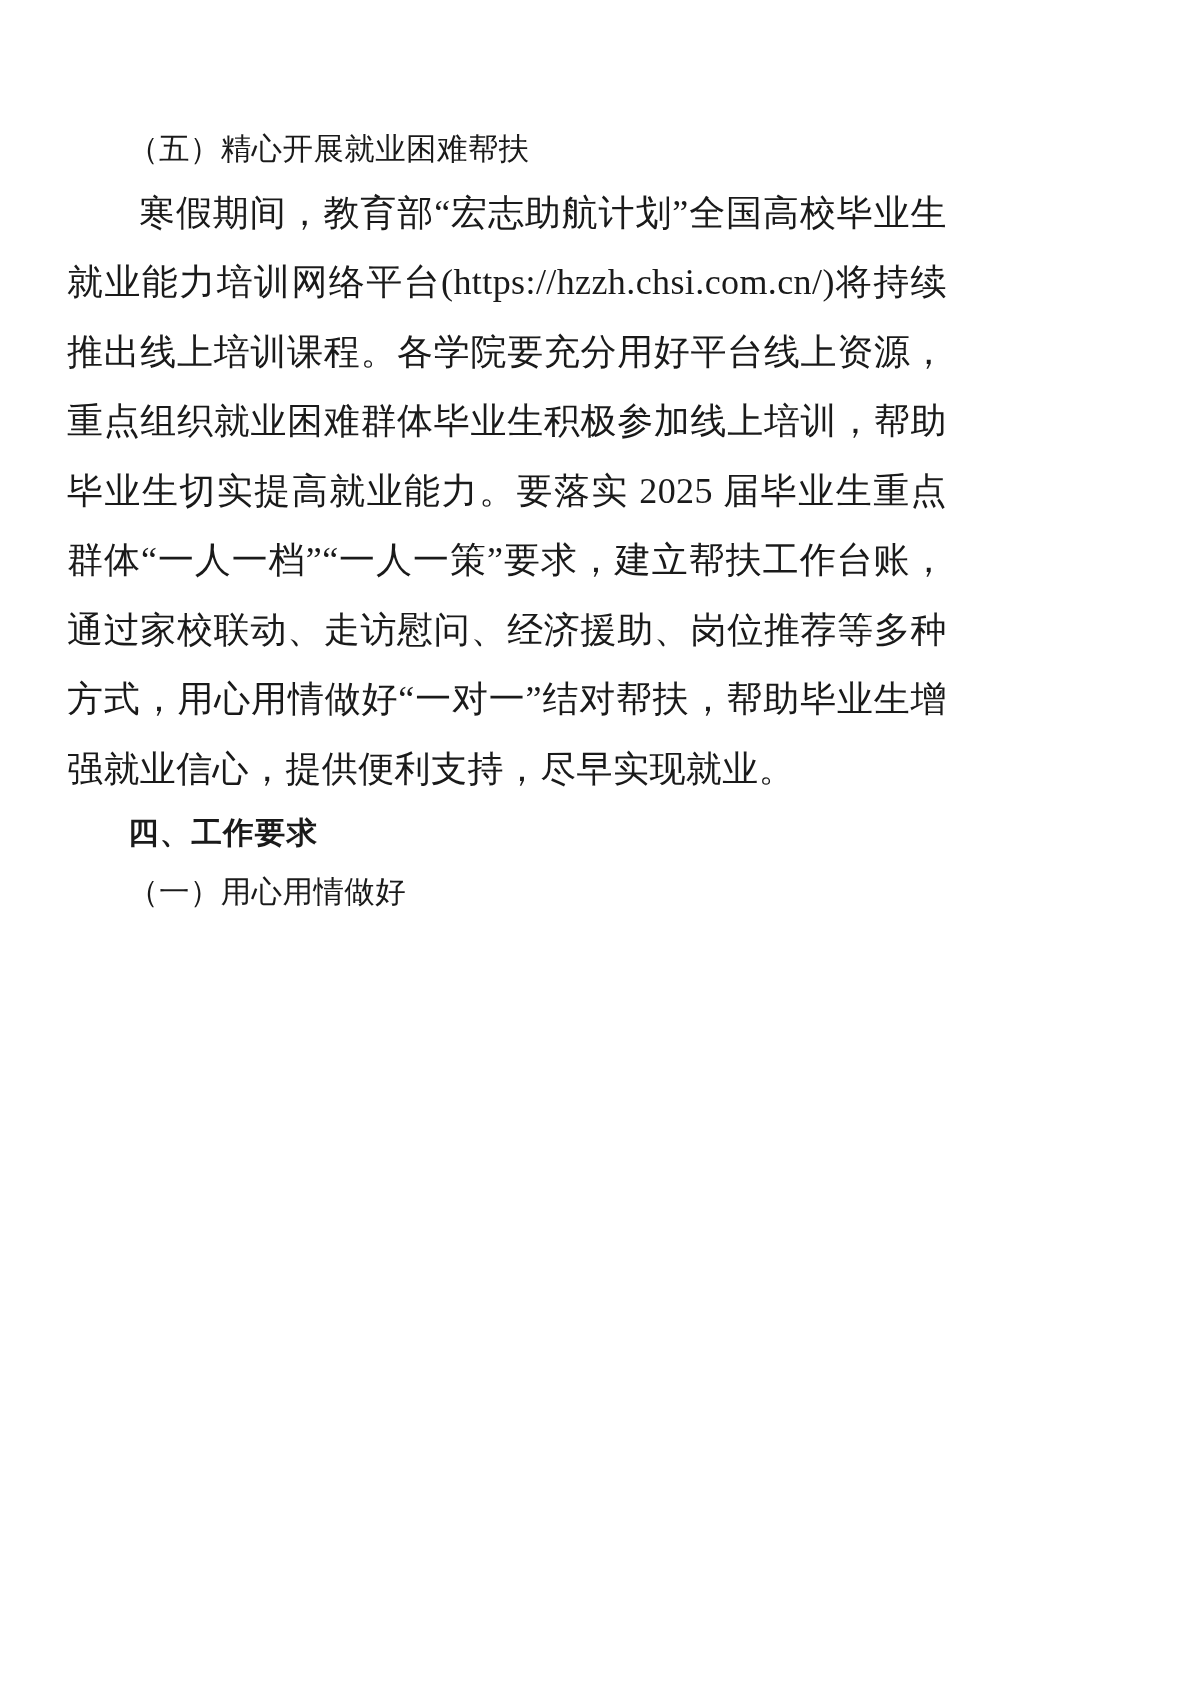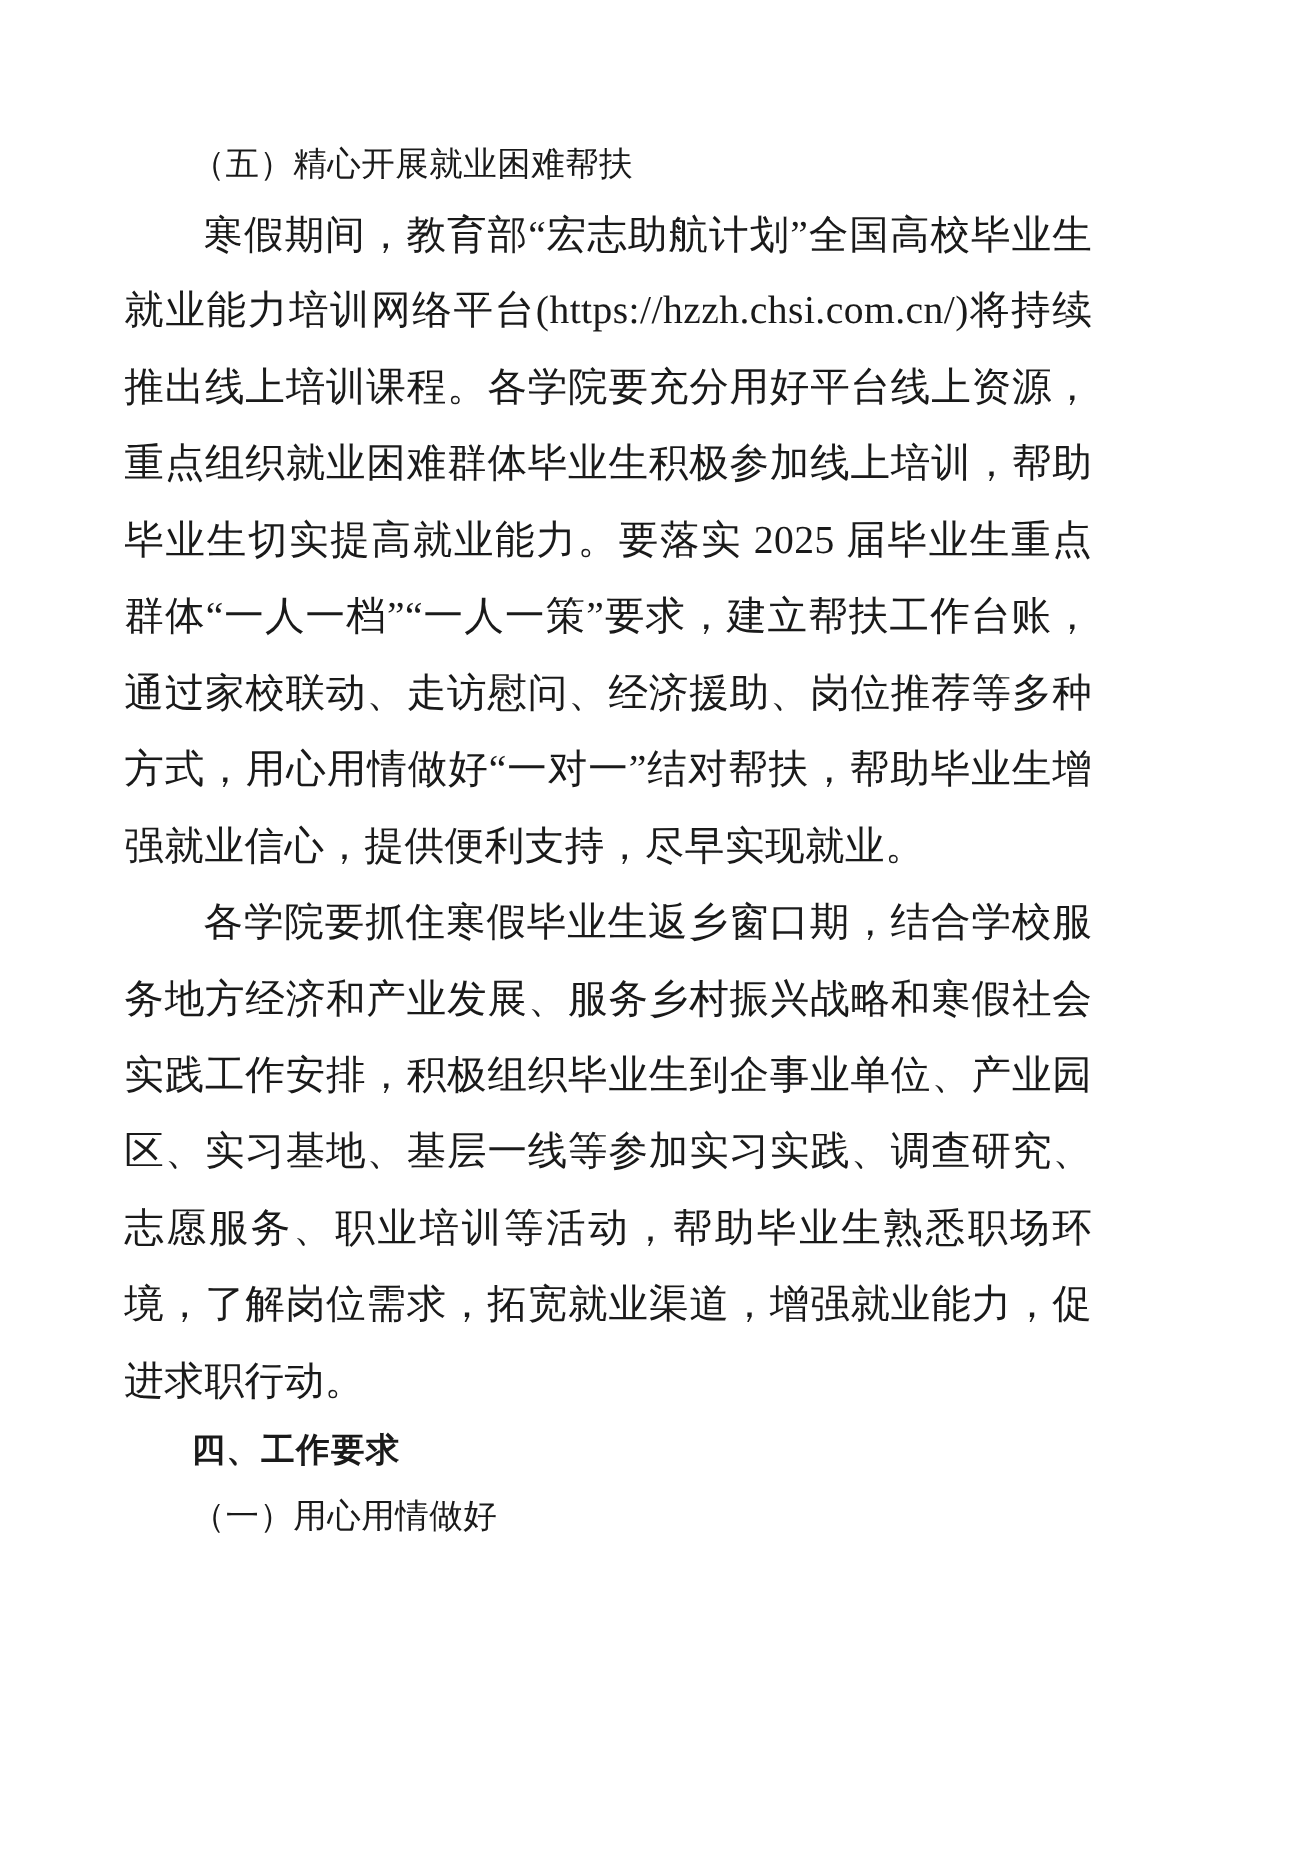--- a/index.html
+++ b/index.html
@@ -12,21 +12,21 @@
     height: 1684px;
     font-family: "Liberation Serif", serif;
     color: #1a1a1a;
     -webkit-font-smoothing: antialiased;
   }
   .page {
     position: relative;
     width: 1191px;
     height: 1224px;
     box-sizing: border-box;
-    padding: 120px 120px 60px 113px;
+    padding: 120px 120px 60px 67px;
   }
   .doc-body {
     width: 880px;
   }
   .para {
     font-size: 36px;
     line-height: 1.93;
     text-align: justify;
     text-justify: inter-ideograph;
     letter-spacing: 0.4px;
@@ -56,21 +56,20 @@
 <body>
 
 <div class="page">
   <div class="doc-body">
 
     <p class="heading-sub">（五）精心开展就业困难帮扶</p>
 
     <p class="para indent2">寒假期间，教育部“宏志助航计划”全国高校毕业生就业能力培训网络平台(https://hzzh.chsi.com.cn/)将持续推出线上培训课程。各学院要充分用好平台线上资源，重点组织就业困难群体毕业生积极参加线上培训，帮助毕业生切实提高就业能力。要落实 2025 届毕业生重点群体“一人一档”“一人一策”要求，建立帮扶工作台账，通过家校联动、走访慰问、经济援助、岗位推荐等多种方式，用心用情做好“一对一”结对帮扶，帮助毕业生增强就业信心，提供便利支持，尽早实现就业。</p>
 
 
-    <p class="para indent2">各学院要抓住寒假毕业生返乡窗口期，结合学校服务地方经济和产业发展、服务乡村振兴战略和寒假社会实践工作安排，积极组织毕业生到企事业单位、产业园区、实习基地、基层一线等参加实习实践、调查研究、志愿服务、职业培训等活动，帮助毕业生熟悉职场环境，了解岗位需求，拓宽就业渠道，增强就业能力，促进求职行动。</p>
 
     <p class="heading-main">四、工作要求</p>
 
     <p class="heading-sub">（一）用心用情做好</p>
 
 
   </div>
 </div>
 
 </body></html>

